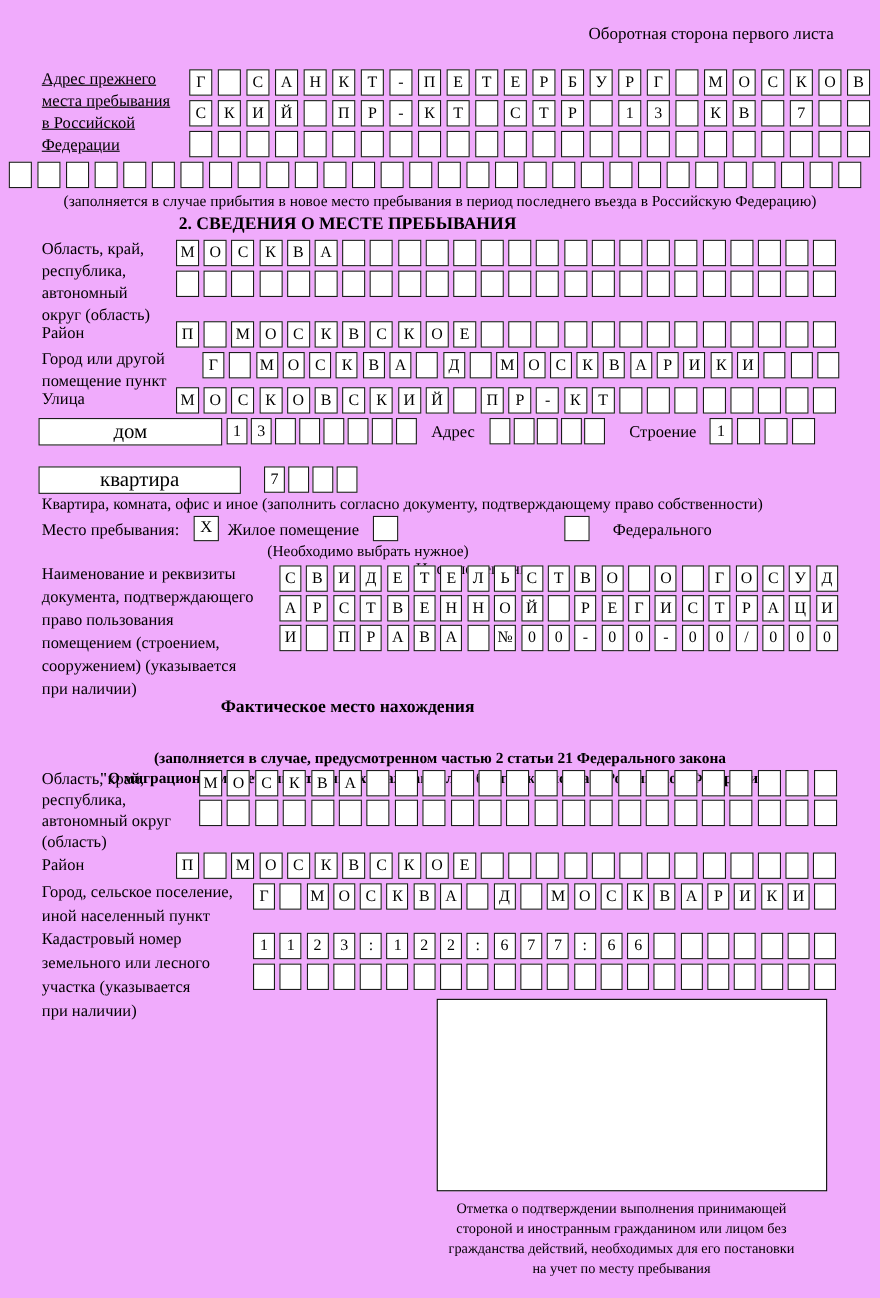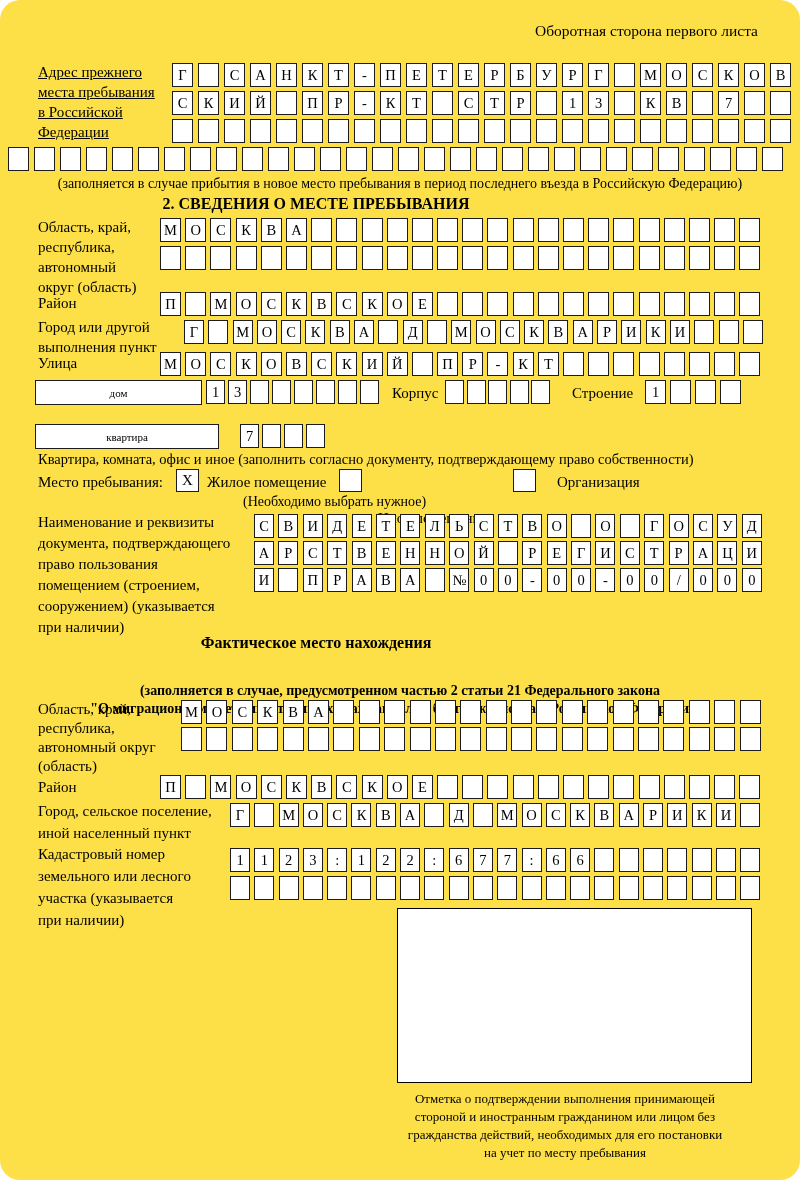--- a/index.html
+++ b/index.html
@@ -1,35 +1,35 @@
 <!DOCTYPE html>
 <html><head>
 <meta charset="utf-8">
 <style>
   html,body { margin:0; padding:0; background:#fff; }
   .page {
-    position:relative; width:800px; height:1180px; background:#fde047;
-    font-family:"Liberation Serif","DejaVu Serif",serif; color:#000; overflow:hidden;border-radius:20px;
+    position:relative; width:800px; height:1180px; background:#f0abfc;
+    font-family:"Liberation Serif","DejaVu Serif",serif; color:#000; overflow:hidden;
   }
   .abs { position:absolute; }
   .label { font-size:15px; line-height:20px; white-space:pre; }
   .header-note { font-size:15.5px; }
   .heading { font-weight:bold; font-size:16px; text-align:center; width:632px; }
   .caption { font-size:14px; }
   .caption-center { text-align:center; width:800px; }
   .cells { display:flex; }
   .cells .cell {
     box-sizing:border-box; flex:0 0 auto;
     width:var(--cw,21px); height:var(--ch,24px); margin-right:var(--gap,5px);
     border:1.7px solid #1c1c1c; display:flex; align-items:center; justify-content:center;
     font-size:14.5px; line-height:1; background:#fff;
   }
   .wide-box {
     box-sizing:border-box; border:1.7px solid #1c1c1c; height:25px;
-    display:flex; align-items:center; justify-content:center; font-size:11px; background:#fff;text-align:right;
+    display:flex; align-items:center; justify-content:center; font-size:19px; background:#fff;text-align:right;
   }
   .checkbox {
     box-sizing:border-box; width:23px; height:23px; border:1.7px solid #1c1c1c;
     display:flex; align-items:center; justify-content:center; font-size:15px; background:#fff;
   }
   .stamp-box { box-sizing:border-box; border:1.6px solid #000; background:#fff; }
   .pre { white-space:pre-line; }
 </style>
 </head>
 <body>
@@ -235,21 +235,21 @@
       <span class="cell"></span>
       <span class="cell"></span>
       <span class="cell"></span>
       <span class="cell"></span>
       <span class="cell"></span>
       <span class="cell"></span>
       <span class="cell"></span>
     </div>
 
   <div class="abs label" style="left:38px; top:317px;">Город или другой
-выполнения пункт</div>
+помещение пункт</div>
   <div class="abs cells" style="left:184px; top:320px; --cw:20px; --gap:4.3px;">
       <span class="cell">Г</span>
       <span class="cell"></span>
       <span class="cell">М</span>
       <span class="cell">О</span>
       <span class="cell">С</span>
       <span class="cell">К</span>
       <span class="cell">В</span>
       <span class="cell">А</span>
       <span class="cell"></span>
@@ -302,21 +302,21 @@
   <div class="abs cells" style="left:206px; top:380px; --cw:19px; --gap:3px;">
       <span class="cell">1</span>
       <span class="cell">3</span>
       <span class="cell"></span>
       <span class="cell"></span>
       <span class="cell"></span>
       <span class="cell"></span>
       <span class="cell"></span>
       <span class="cell"></span>
     </div>
-  <div class="abs label" style="left:392px; top:383px;">Корпус</div>
+  <div class="abs label" style="left:392px; top:383px;">Адрес</div>
   <div class="abs cells" style="left:445px; top:380px; --cw:19px; --gap:2.6px;">
       <span class="cell"></span>
       <span class="cell"></span>
       <span class="cell"></span>
       <span class="cell"></span>
       <span class="cell"></span>
     </div>
   <div class="abs label" style="left:572px; top:383px;">Строение</div>
   <div class="abs cells" style="left:645px; top:380px; --cw:21px; --gap:4px;">
       <span class="cell">1</span>
@@ -333,21 +333,21 @@
       <span class="cell"></span>
     </div>
   <div class="abs caption" style="left:38px; top:451px; font-size:14.5px;">Квартира, комната, офис и иное (заполнить согласно документу, подтверждающему право собственности)</div>
 
   <div class="abs label" style="left:38px; top:472px;">Место пребывания:</div>
   <div class="abs checkbox" style="left:176px; top:469px;">X</div>
   <div class="abs label" style="left:207px; top:472px;">Жилое помещение</div>
   <div class="abs checkbox" style="left:339px; top:469px;"></div>
   <div class="abs label" style="left:378px; top:472px;margin-top:36px;">Иное помещение</div>
   <div class="abs checkbox" style="left:513px; top:469px;"></div>
-  <div class="abs label" style="left:557px; top:472px;">Организация</div>
+  <div class="abs label" style="left:557px; top:472px;">Федерального</div>
   <div class="abs caption" style="left:243px; top:494px;">(Необходимо выбрать нужное)</div>
 
   <div class="abs label" style="left:38px; top:512px; line-height:21px;">Наименование и реквизиты
 документа, подтверждающего
 право пользования
 помещением (строением,
 сооружением) (указывается
 при наличии)</div>
   <div class="abs cells" style="left:254px; top:514px; --cw:20px; --gap:4.4px;">
       <span class="cell">С</span>

